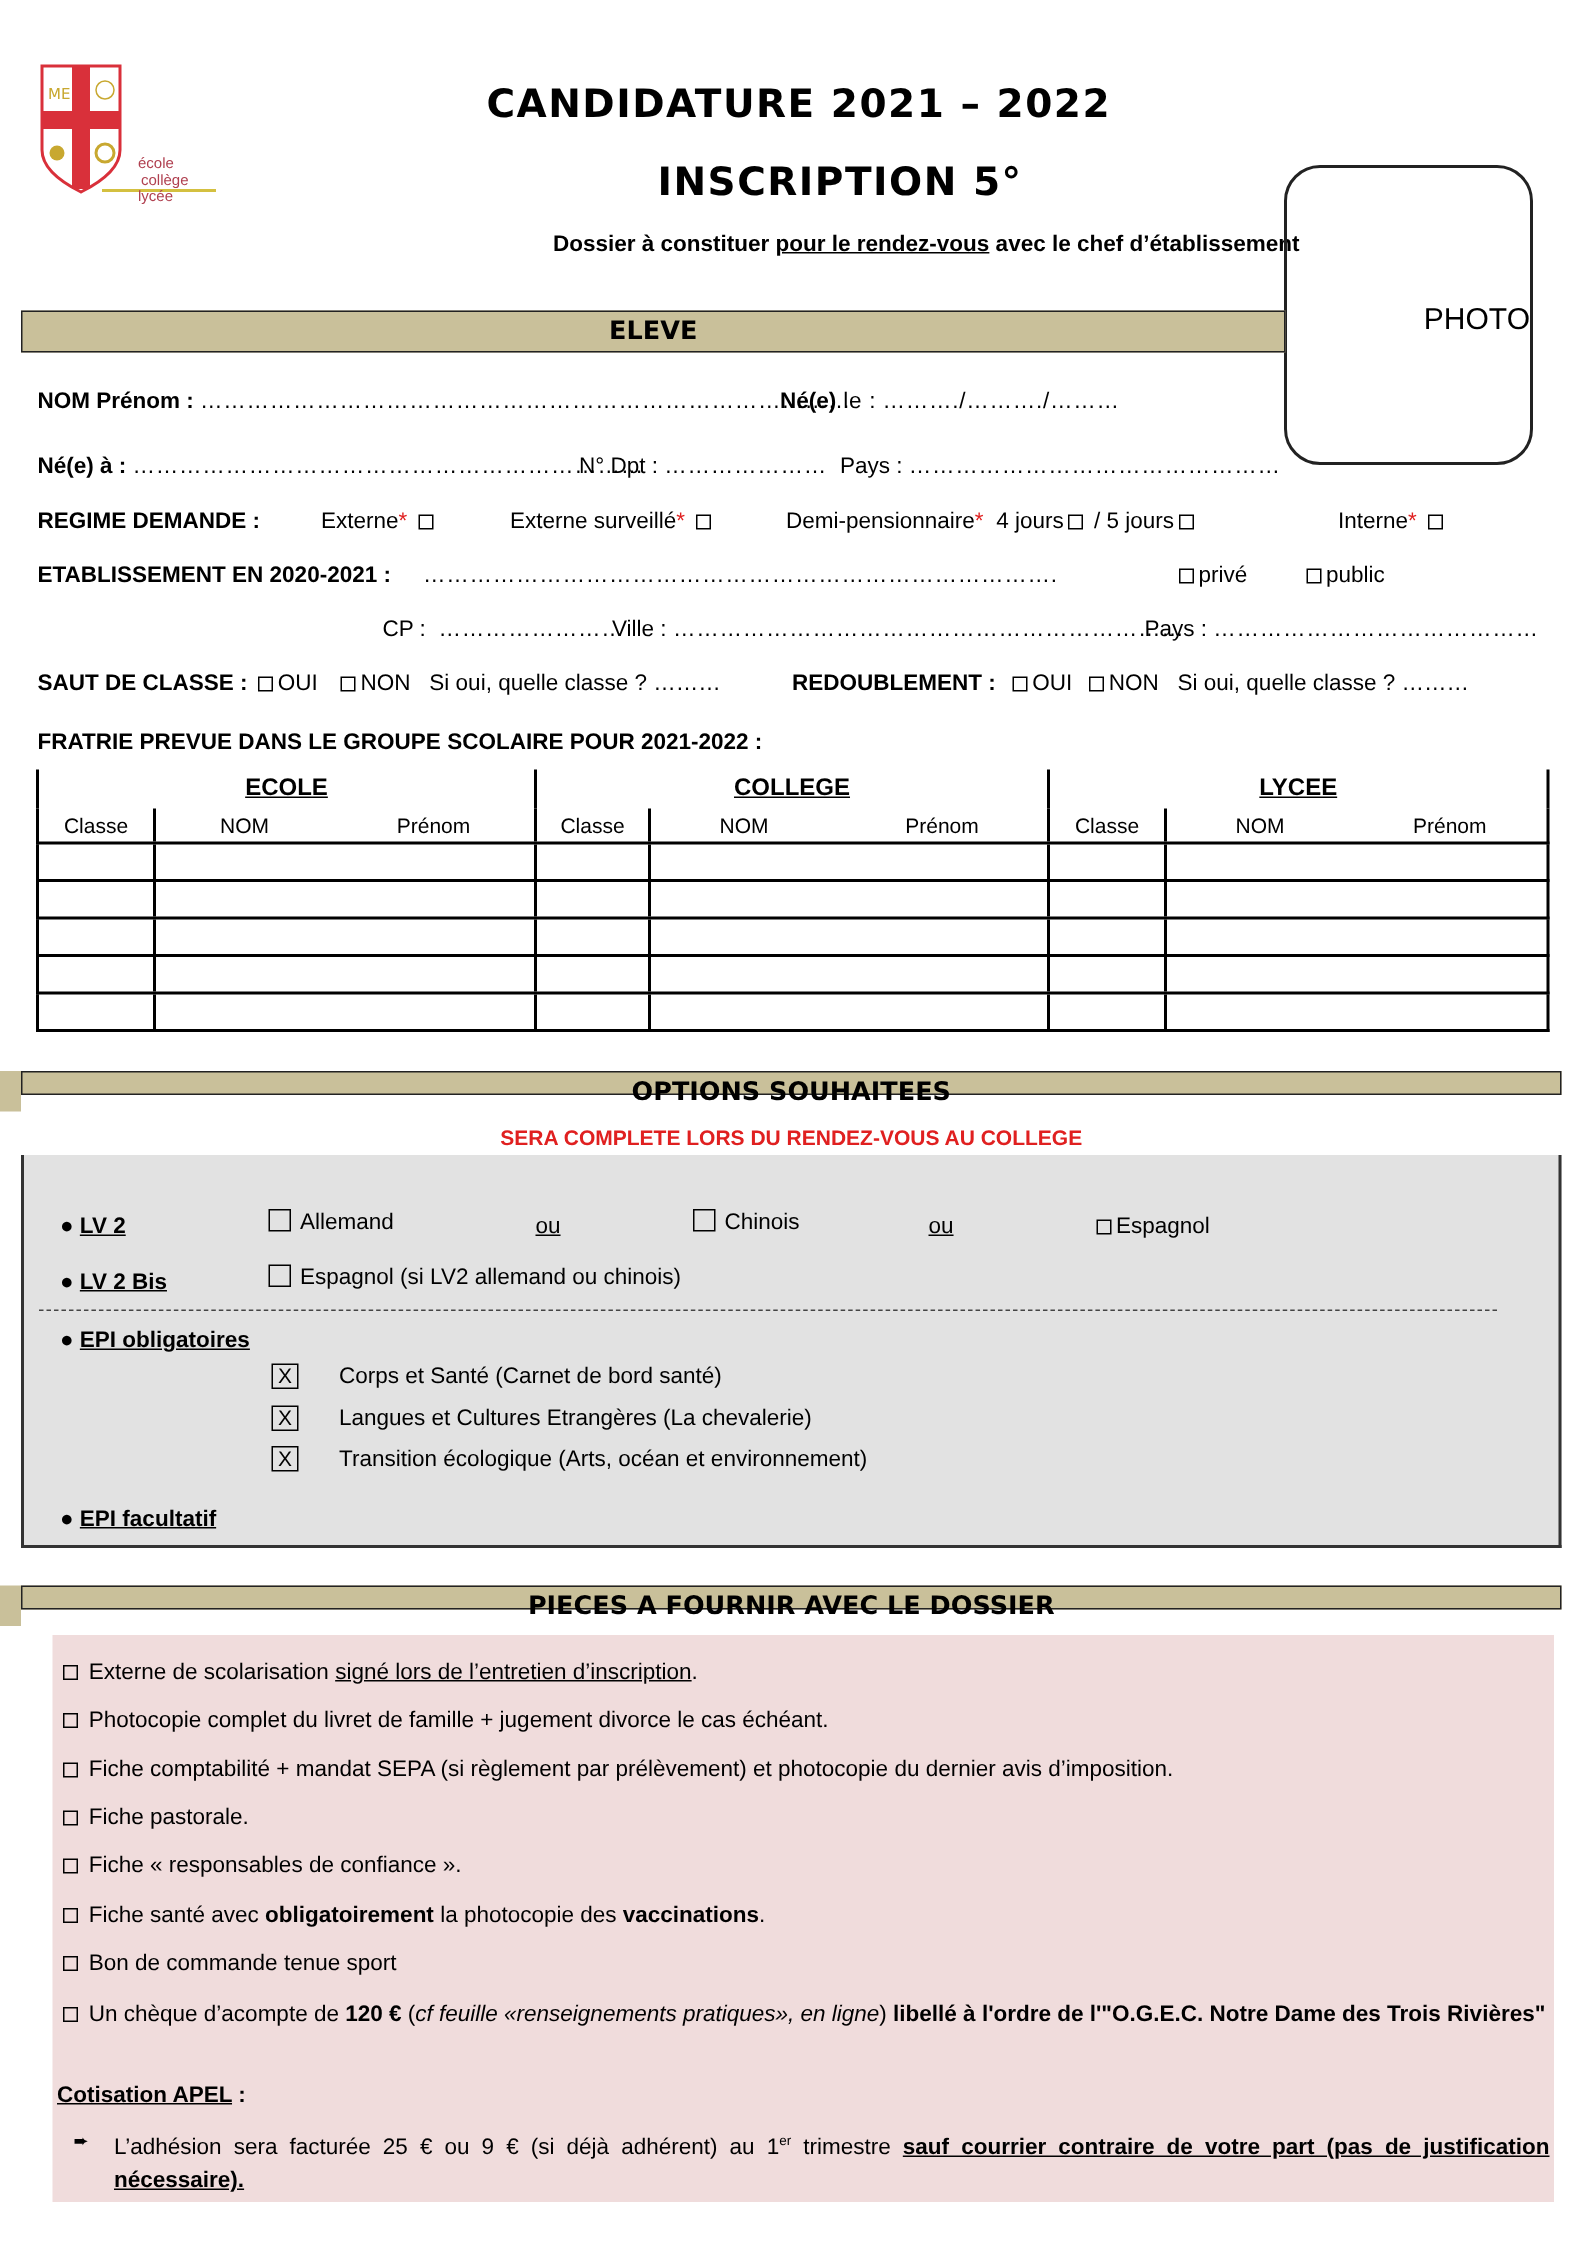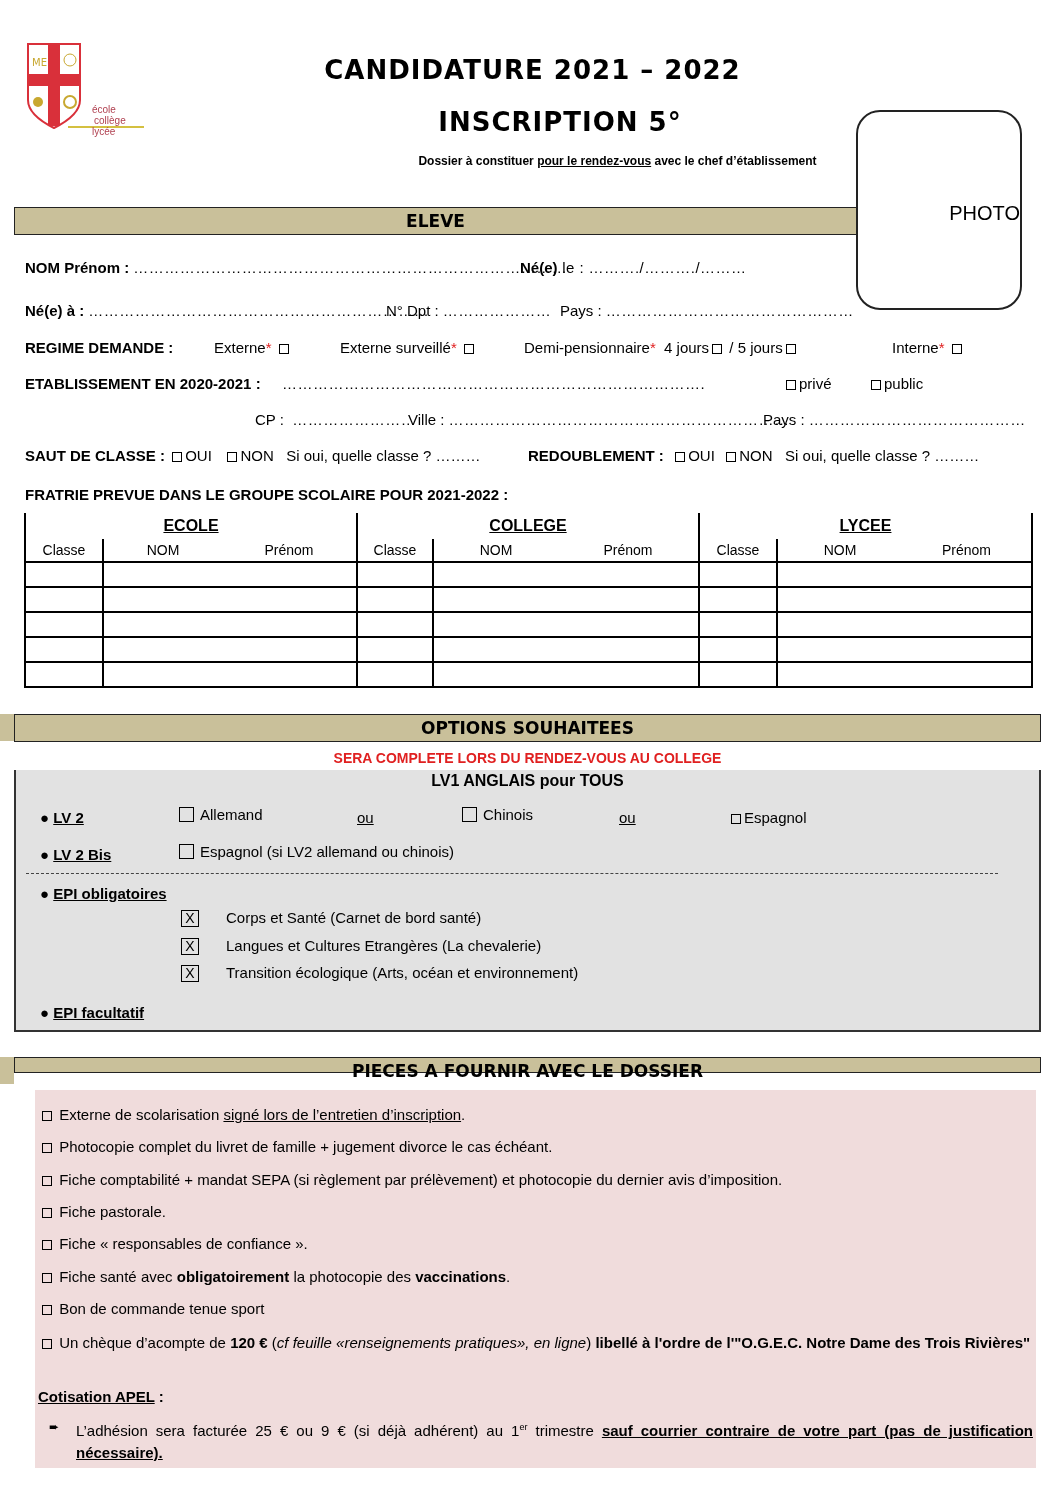--- a/index.html
+++ b/index.html
@@ -45,21 +45,21 @@
   <div class="abs" style="left:44px;top:86px;width:76px;height:1.5px;background:#d4c040;"></div>
   <div class="abs" style="left:68px;top:64px;font-size:10px;line-height:11px;color:#b04050;">
     <div>école</div>
     <div style="background:#fff;display:inline-block;padding:0 2px;">collège</div>
     <div>lycée</div>
   </div>
 </div>
 
 <div class="abs title" style="left:200px;top:55px;width:665px;">CANDIDATURE 2021 – 2022</div>
 <div class="abs title" style="left:200px;top:107px;width:720px;">INSCRIPTION 5°</div>
-<div class="abs" style="left:200px;top:154px;width:835px;text-align:center;font-size:12px;font-weight:bold;">
+<div class="abs" style="left:200px;top:154px;width:835px;text-align:center;font-size:15px;font-weight:bold;">
   <span>Dossier à constituer </span><u>pour le rendez-vous</u><span> avec le chef d’établissement</span>
 </div>
 
 <div class="abs photo">
     <span>PHOTO</span>
   </div>
 
 <div class="abs band" style="left:14px;top:207px;width:843px;height:28px;">ELEVE</div>
 
 <div class="abs lbl" style="left:25px;top:259px;">
@@ -167,24 +167,23 @@
         <td colspan="2"></td>
         <td></td>
         <td colspan="2"></td>
         <td></td>
         <td colspan="2" class="rb"></td>
       </tr>
 </tbody>
   </table>
 
 <div class="abs" style="left:0;top:714px;width:14px;height:27px;background:#c9c09a;"></div>
-<div class="abs band" style="left:14px;top:714px;width:1027px;height:28px;">OPTIONS SOUHAITEES</div>
+<div class="abs band" style="left:14px;top:714px;width:1027px;height:16px;">OPTIONS SOUHAITEES</div>
 <div class="abs red" style="left:14px;top:750px;width:1027px;text-align:center;font-weight:bold;font-size:14px;">SERA COMPLETE LORS DU RENDEZ-VOUS AU COLLEGE</div>
 <div class="abs opt">
-  <div class="abs" style="left:0;top:2px;width:100%;text-align:center;font-weight:bold;font-size:16px;">LV1 ANGLAIS pour TOUS</div>
 
   <div class="abs txt" style="left:24px;top:39px;">● <u><b>LV 2</b></u></div>
   <div class="abs txt" style="left:163px;top:36px;"><span class="cbl"></span><span>Allemand</span></div>
   <div class="abs txt" style="left:341px;top:39px;"><u>ou</u></div>
   <div class="abs txt" style="left:446px;top:36px;"><span class="cbl"></span><span>Chinois</span></div>
   <div class="abs txt" style="left:603px;top:39px;"><u>ou</u></div>
   <div class="abs txt" style="left:712px;top:39px;"><span class="cb"></span><span>Espagnol</span></div>
 
   <div class="abs txt" style="left:24px;top:76px;">● <u><b>LV 2 Bis</b></u></div>
   <div class="abs txt" style="left:163px;top:73px;"><span class="cbl"></span><span>Espagnol (si LV2 allemand ou chinois)</span></div>

